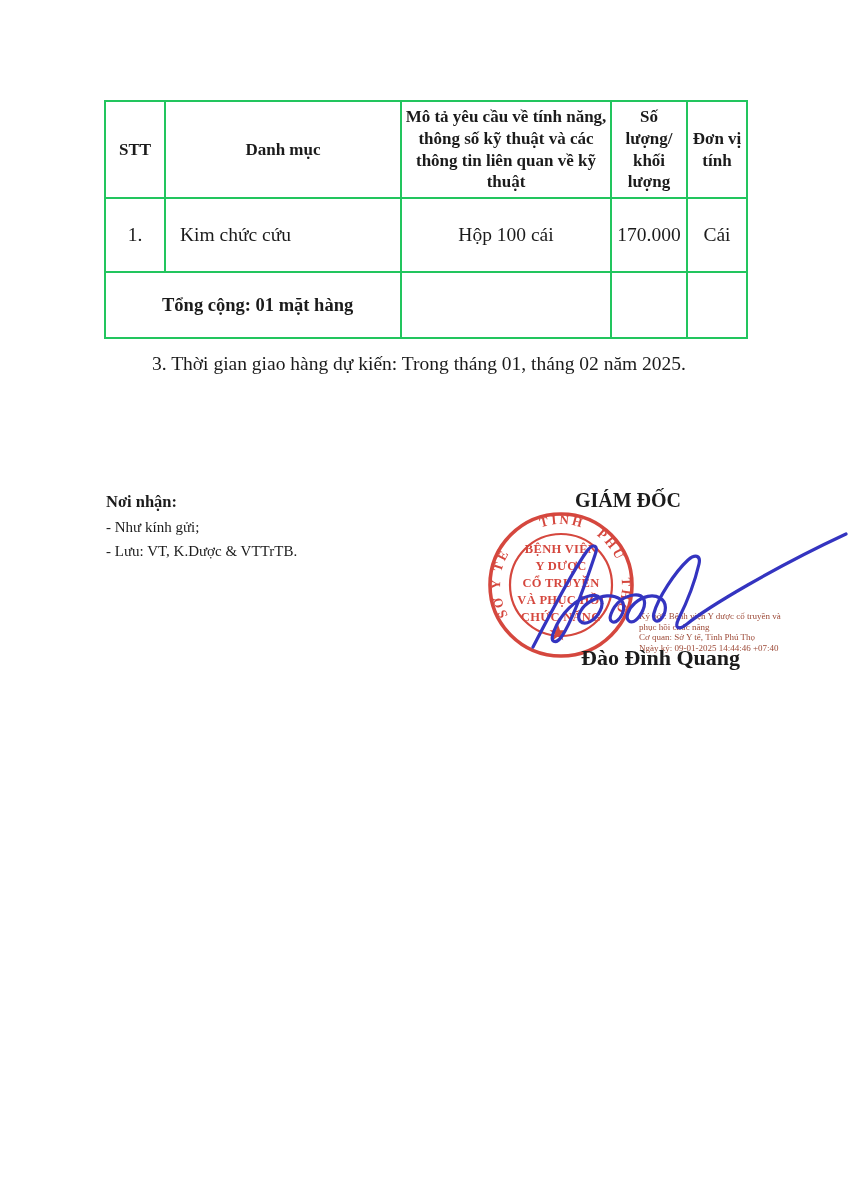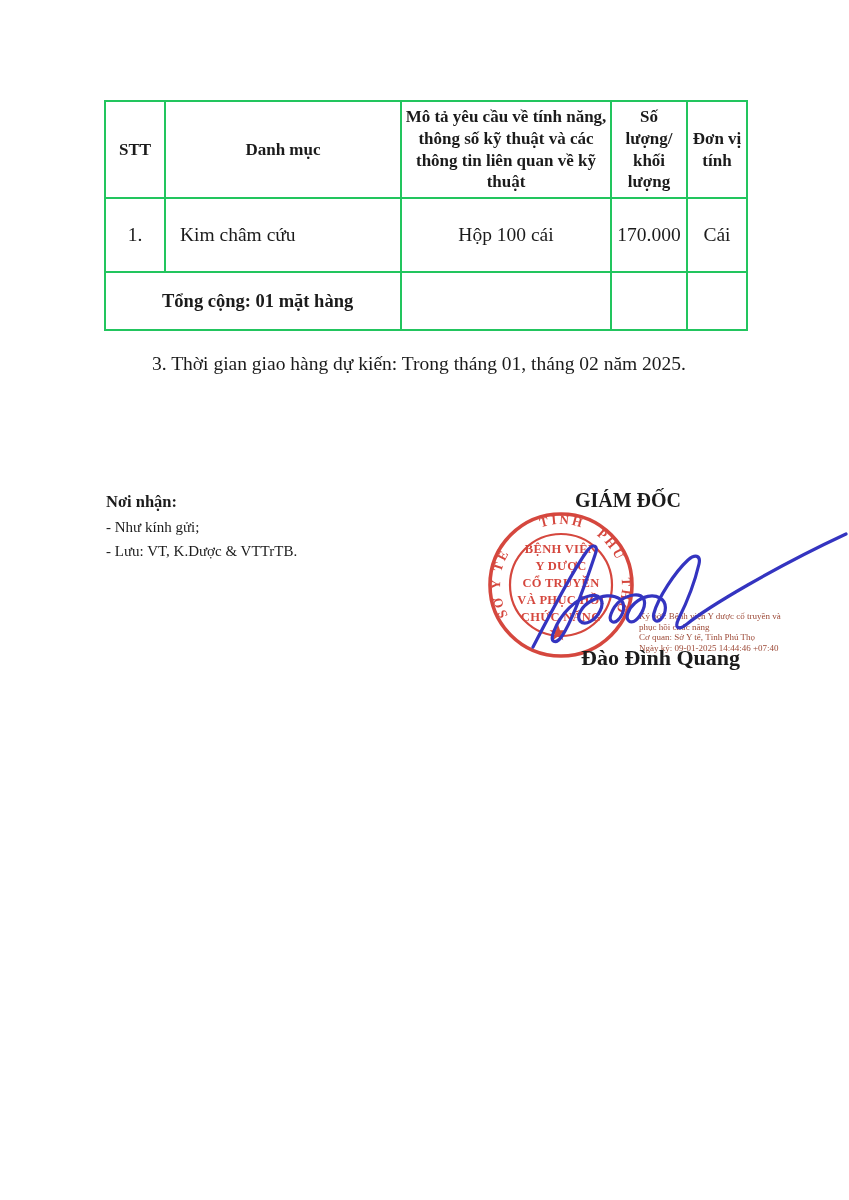--- a/index.html
+++ b/index.html
@@ -33,21 +33,21 @@
     overflow: hidden;
   }
   .item-table th {
     font-size: 17px;
     font-weight: bold;
     line-height: 1.28;
     padding: 4px 3px;
   }
   .row-header   { height: 97px; }
   .row-body     { height: 74px; }
-  .row-footer   { height: 58px; }
+  .row-footer   { height: 66px; }
   .cell-stt     { width: 60px; }
   .cell-danhmuc { width: 236px; }
   .cell-mota    { width: 210px; }
   .cell-soluong { width: 76px; }
   .cell-donvi   { width: 60px; }
   .row-body td { font-size: 19.5px; }
   .row-body .cell-danhmuc { text-align: left; padding-left: 14px; }
   .row-footer .cell-total {
     text-align: left;
     padding-left: 56px;
@@ -144,21 +144,21 @@
     <tbody>
         <tr class="row-header">
       <th class="cell-stt">STT</th>
       <th class="cell-danhmuc">Danh mục</th>
       <th class="cell-mota">Mô tả yêu cầu về tính năng, thông số kỹ thuật và các thông tin liên quan về kỹ thuật</th>
       <th class="cell-soluong">Số lượng/ khối lượng</th>
       <th class="cell-donvi">Đơn vị tính</th>
     </tr>
     <tr class="row-body">
       <td class="cell-stt">1.</td>
-      <td class="cell-danhmuc">Kim châm cứu</td>
+      <td class="cell-danhmuc">Kim chức cứu</td>
       <td class="cell-mota">Hộp 100 cái</td>
       <td class="cell-soluong">170.000</td>
       <td class="cell-donvi">Cái</td>
     </tr>
     <tr class="row-footer">
       <td class="cell-total" colspan="2">Tổng cộng: 01 mặt hàng</td>
       <td class="cell-mota"></td>
       <td class="cell-soluong"></td>
       <td class="cell-donvi"></td>
     </tr>

